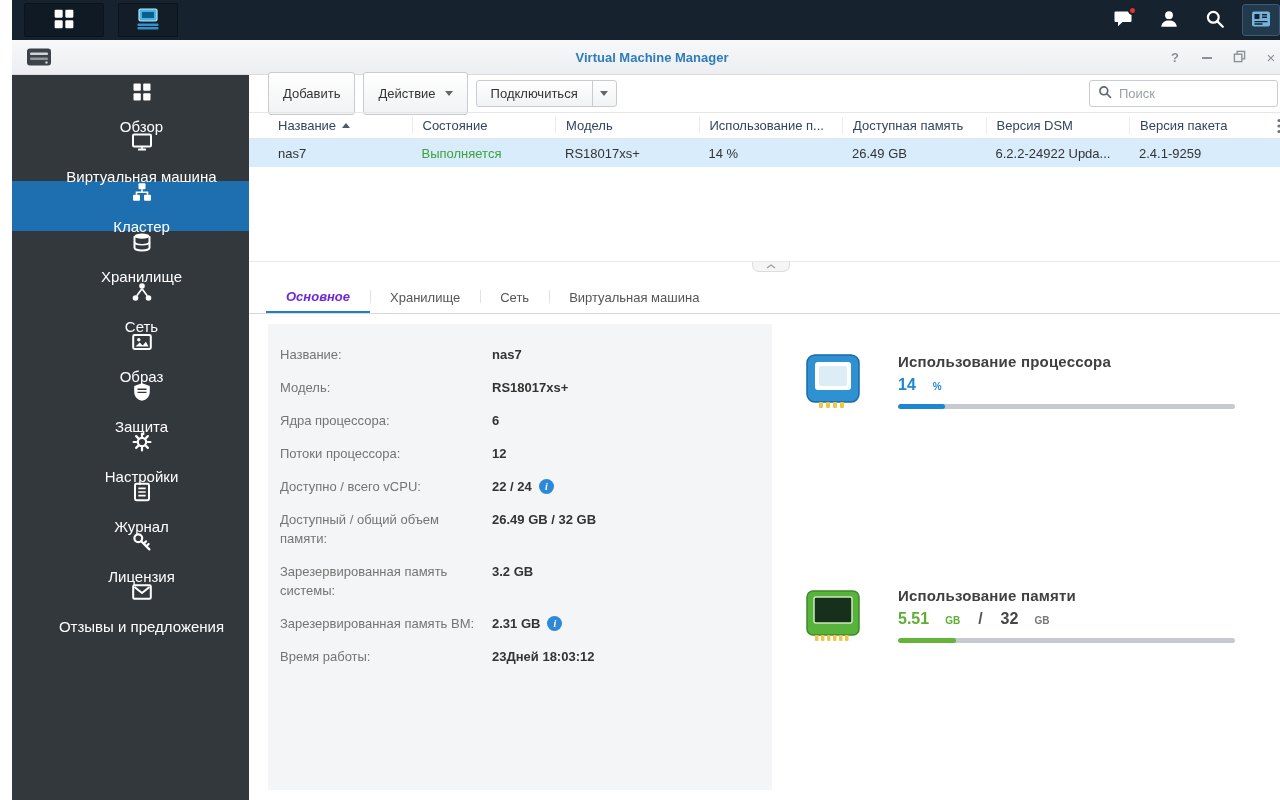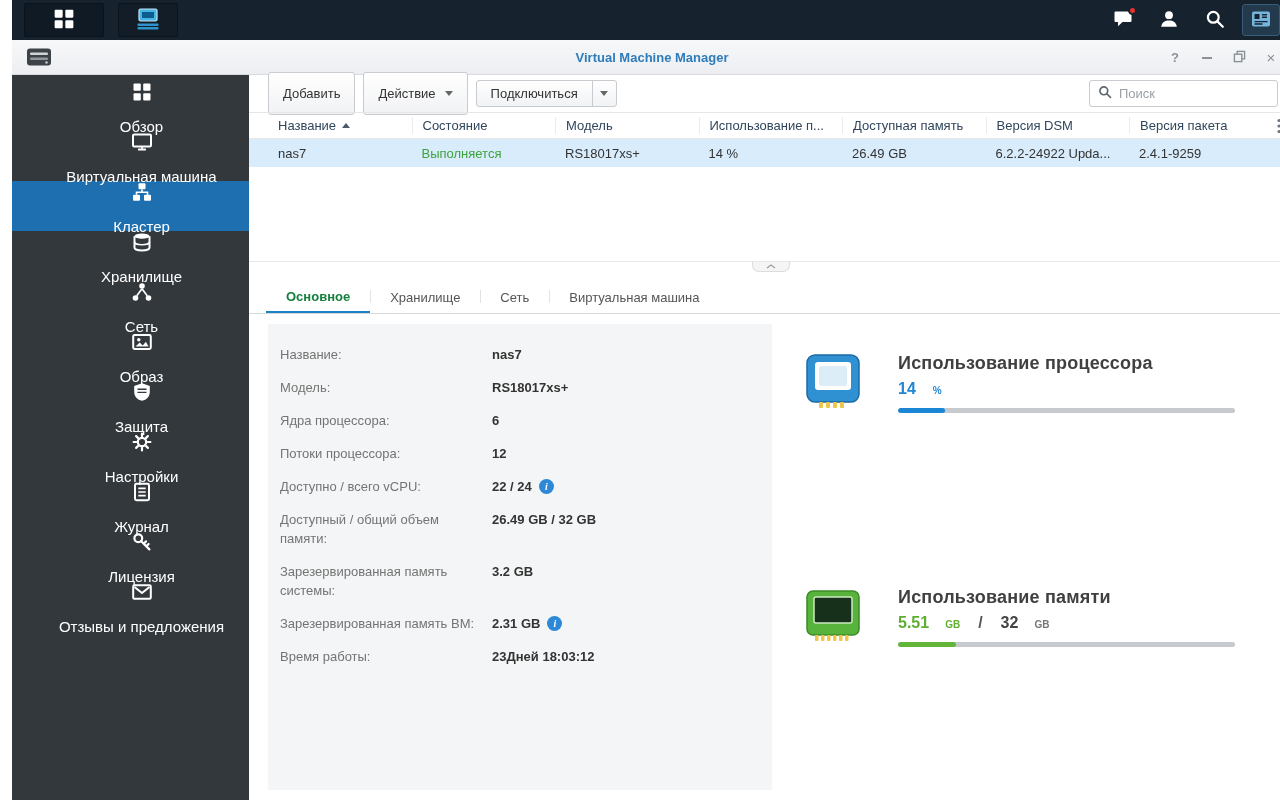--- a/index.html
+++ b/index.html
@@ -53,36 +53,36 @@
 
   .trow { position:absolute; top:64px; left:0; right:12px; height:28px; background:#d9ecfb; display:flex; align-items:center; padding-left:19px; font-size:13px; color:#333; cursor:pointer; }
   .td { width:143.5px; flex:none; padding-left:10px; white-space:nowrap; overflow:hidden; }
   .td.state { color:#3ea23e; }
 
   .divider { position:absolute; top:186px; left:0; right:0; height:1px; background:#e8e8e8; }
   .handle { position:absolute; top:187px; left:50%; transform:translateX(-50%); width:38px; height:10px; background:#f5f5f5; border:1px solid #ddd; border-top:none; border-radius:0 0 7px 7px; display:flex; align-items:center; justify-content:center; cursor:pointer; }
 
   .tabs { position:absolute; top:205px; left:0; right:0; height:34px; display:flex; align-items:flex-end; padding-left:17px; border-bottom:1px solid #d8d8d8; }
   .tab { height:31px; display:flex; align-items:center; padding:0 20px; font-size:13px; color:#555; cursor:pointer; position:relative; }
-  .tab.active { color:#15803d; font-weight:bold; border-bottom:2px solid #1b82c8; }
+  .tab.active { color:#6d28d9; font-weight:bold; border-bottom:2px solid #1b82c8;font-style:italic; }
   .tab + .tab::before { content:""; position:absolute; left:0; top:8px; bottom:10px; width:1px; background:#e2e2e2; }
 
   .detail-left { position:absolute; top:249px; left:19px; width:504px; bottom:10px; background:#f4f5f6; padding:14px 16px 0 12px; overflow:hidden; }
   .field { display:flex; align-items:flex-start; padding:7px 0; }
   .flabel { width:212px; flex:none; color:#747474; font-size:13px; line-height:19px; padding-right:14px; }
   .fvalue { color:#333; font-weight:bold; font-size:13px; line-height:19px; display:flex; align-items:center; gap:7px; }
   .info-icon { width:15px; height:15px; flex:none; border-radius:50%; background:#2d88d8; color:#fff; display:inline-flex; align-items:center; justify-content:center; cursor:pointer; font-family:"Liberation Serif","DejaVu Serif",serif; font-style:italic; font-weight:bold; font-size:10px; }
   .info-icon::before { content:"i"; }
 
   .detail-right { position:absolute; top:249px; left:525px; right:12px; bottom:10px; background:#fff; }
   .u-block { position:absolute; left:30px; right:45px; display:flex; gap:36px; }
   .u1 { top:28px; } .u2 { top:262px; }
   .chip { width:58px; height:58px; flex:none; }
   .u-body { flex:1; padding-top:1px; }
-  .u-title { font-size:18px; font-weight:bold; color:#404040; letter-spacing:0.2px; }
+  .u-title { font-size:15px; font-weight:bold; color:#404040; letter-spacing:0.2px; }
   .u-value { margin-top:6px; font-weight:bold; font-size:16px; color:#1e87d5; display:flex; align-items:baseline;gap:14px; }
   .u-unit { font-size:10px; margin-left:3px; }
   .mem-used { color:#5fae33; }
   .mem-used-unit { color:#5fae33; font-size:10px; margin-left:2px; }
   .mem-sep { color:#555; margin:0 4px; }
   .mem-total { color:#444; }
   .mem-total-unit { color:#777; font-size:10px; margin-left:2px; }
   .u-bar { margin-top:10px; height:5px; background:#c6c9cd; border-radius:3px; overflow:hidden; }
   .u-fill { height:100%; border-radius:3px; }
   .u-fill.blue { background:#1b86d4; }

